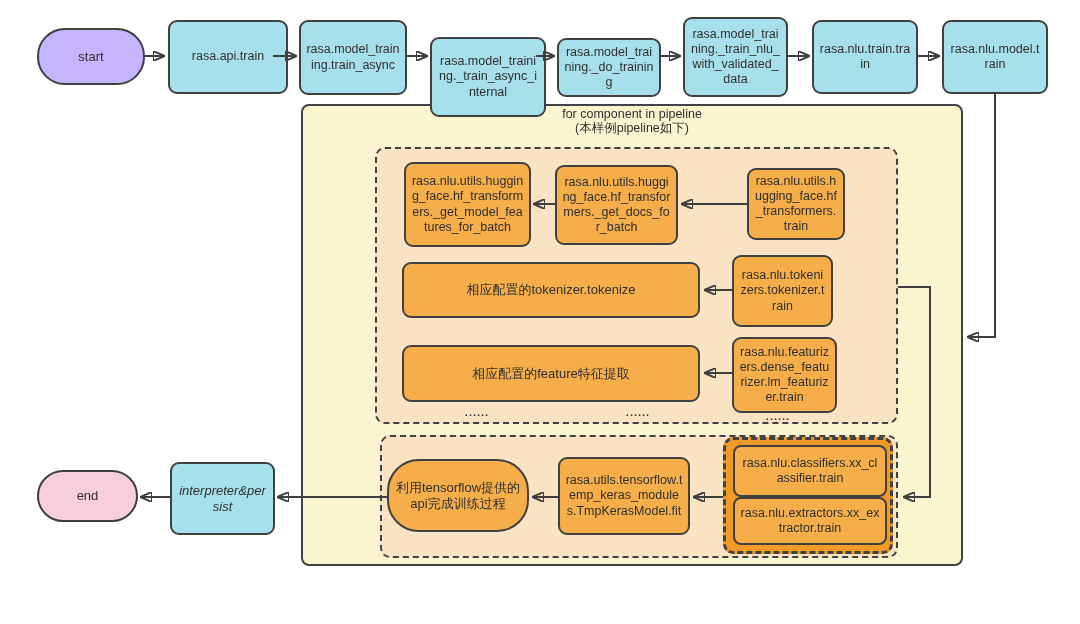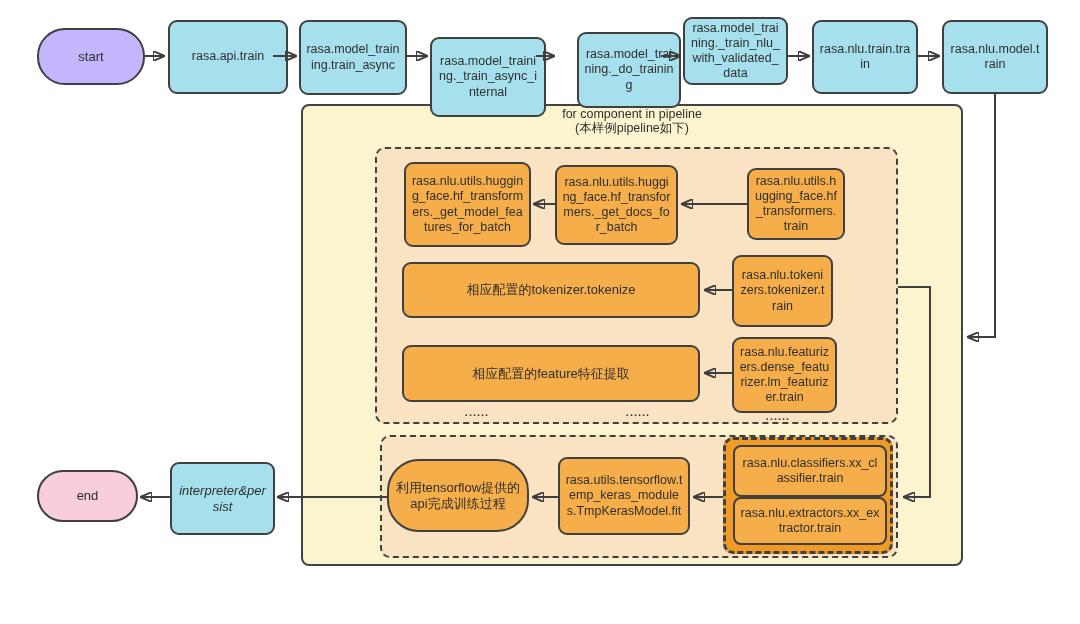--- a/index.html
+++ b/index.html
@@ -91,22 +91,22 @@
 
   <div class="stage" style="left:375px;top:147px;width:523px;height:277px;"></div>
   <div class="stage" style="left:380px;top:435px;width:518px;height:123px;"></div>
 
   <div class="group" style="left:723px;top:437px;width:170px;height:117px;"></div>
 
   <div class="node green" style="left:37px;top:28px;width:108px;height:57px;font-size:13px;">start</div>
   <div class="node blue" style="left:168px;top:20px;width:120px;height:74px;">rasa.api.train</div>
   <div class="node blue" style="left:299px;top:20px;width:108px;height:75px;">rasa.model_training.train_async</div>
   <div class="node blue" style="left:430px;top:17px;width:116px;height:80px;margin-top:20px;">rasa.model_training._train_async_internal</div>
-  <div class="node blue" style="left:557px;top:32px;width:104px;height:76px;margin-left:20px;">rasa.model_training._do_training</div>
-  <div class="node blue" style="left:683px;top:17px;width:105px;height:68px;">rasa.model_training._train_nlu_with_validated_data</div>
+  <div class="node blue" style="left:557px;top:38px;width:104px;height:59px;">rasa.model_training._do_training</div>
+  <div class="node blue" style="left:683px;top:17px;width:105px;height:80px;">rasa.model_training._train_nlu_with_validated_data</div>
   <div class="node blue" style="left:812px;top:20px;width:106px;height:74px;">rasa.nlu.train.train</div>
   <div class="node blue" style="left:942px;top:20px;width:106px;height:74px;">rasa.nlu.model.train</div>
 
   <div class="node orange" style="left:404px;top:162px;width:127px;height:85px;">rasa.nlu.utils.hugging_face.hf_transformers._get_model_features_for_batch</div>
   <div class="node orange" style="left:555px;top:165px;width:123px;height:80px;">rasa.nlu.utils.hugging_face.hf_transformers._get_docs_for_batch</div>
   <div class="node orange" style="left:747px;top:168px;width:98px;height:72px;">rasa.nlu.utils.hugging_face.hf_transformers.train</div>
 
   <div class="node orange cjk" style="left:402px;top:262px;width:298px;height:56px;">相应配置的tokenizer.tokenize</div>
   <div class="node orange" style="left:732px;top:255px;width:101px;height:72px;">rasa.nlu.tokenizers.tokenizer.train</div>
 

